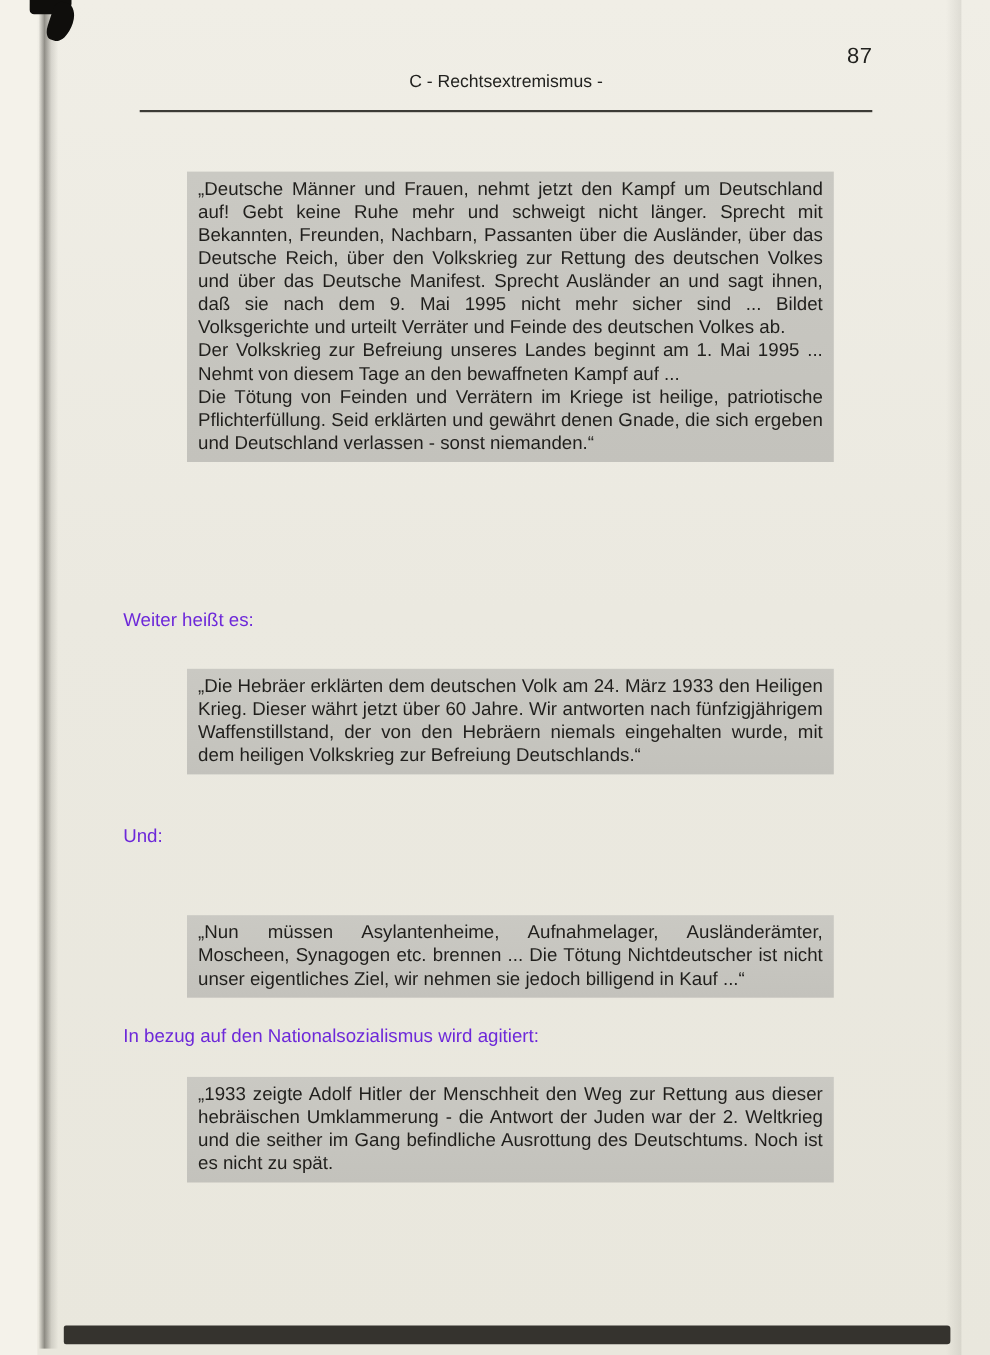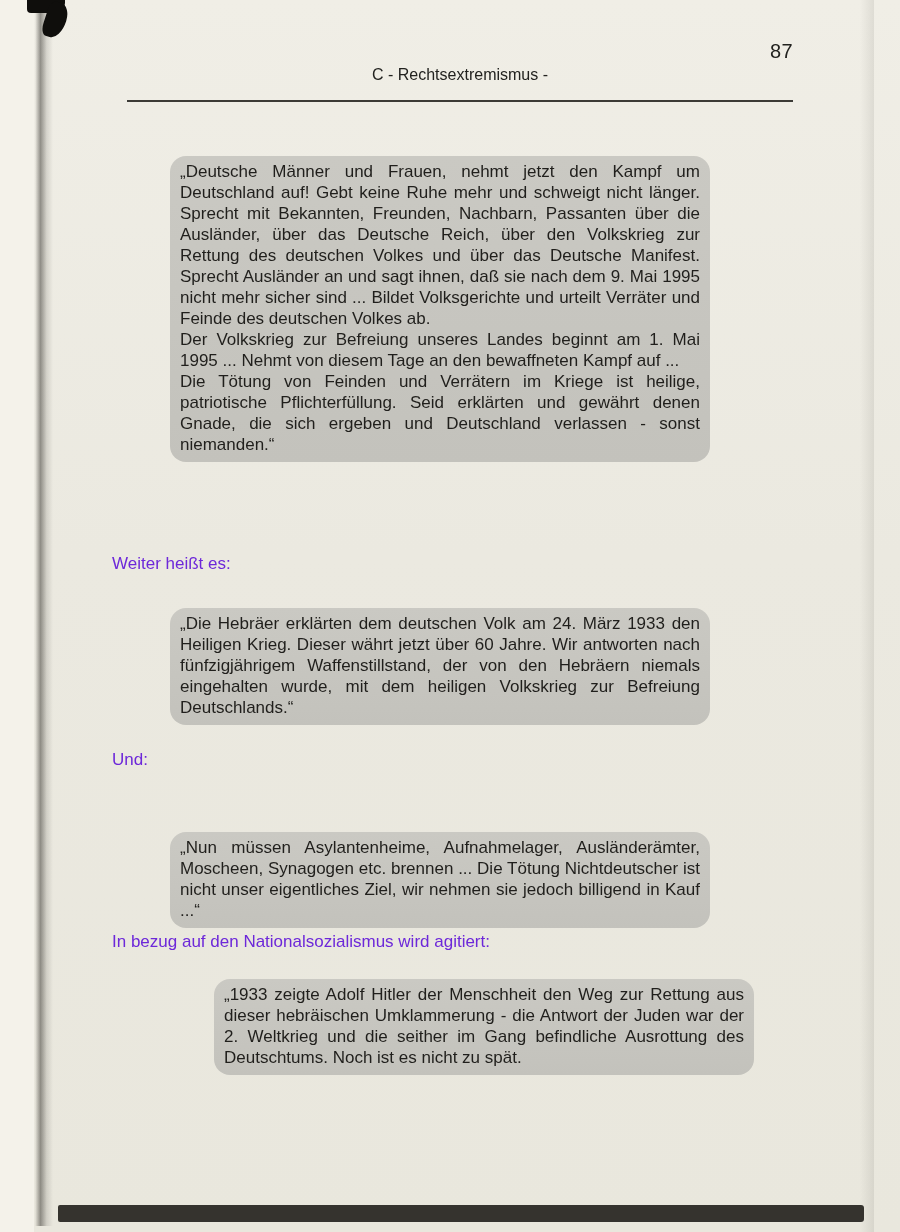--- a/index.html
+++ b/index.html
@@ -47,34 +47,33 @@
   }
   .chapter-header {
     position: absolute; left: 127px; top: 66px; width: 666px;
     text-align: center; font-size: 16px;
   }
   .rule {
     position: absolute; left: 127px; top: 100px; width: 666px; height: 2px;
     background: #3c3b36;
   }
   .quote {
-    position: absolute; left: 170px; width: 540px;
+    position: absolute; left: 170px; width: 588px;
     box-sizing: border-box;
     padding: 5px 10px 7px 10px;
     background: linear-gradient(180deg, #cac9c3 0%, #c3c2bc 100%);
     font-size: 17px; line-height: 21px;
     text-align: justify;
     color: #201f1c;
-    border-radius: 16px;
   }
   .quote p { margin: 0; }
   .q1 { top: 156px; }
   .q2 { top: 608px; }
   .q3 { top: 801px; margin-top: 31px; }
-  .q4 { top: 979px; margin-left: 44px; }
+  .q4 { top: 979px; }
   .bodytext {
     position: absolute; left: 112px; margin: 0;
     font-size: 17px; line-height: 21px; color: #6d28d9;
   }
   .p1 { top: 553px; }
   .p2 { top: 749px; }
   .p3 { top: 931px; text-align: right; }
 </style>
 </head>
 <body>

